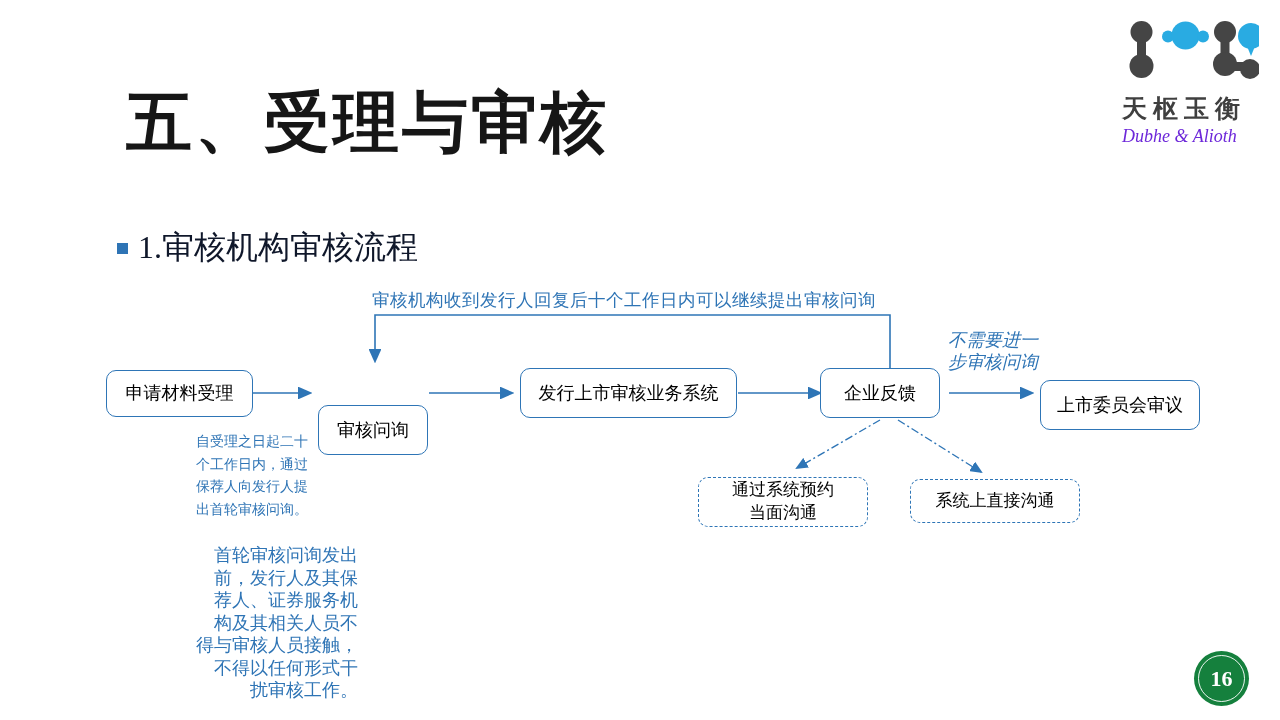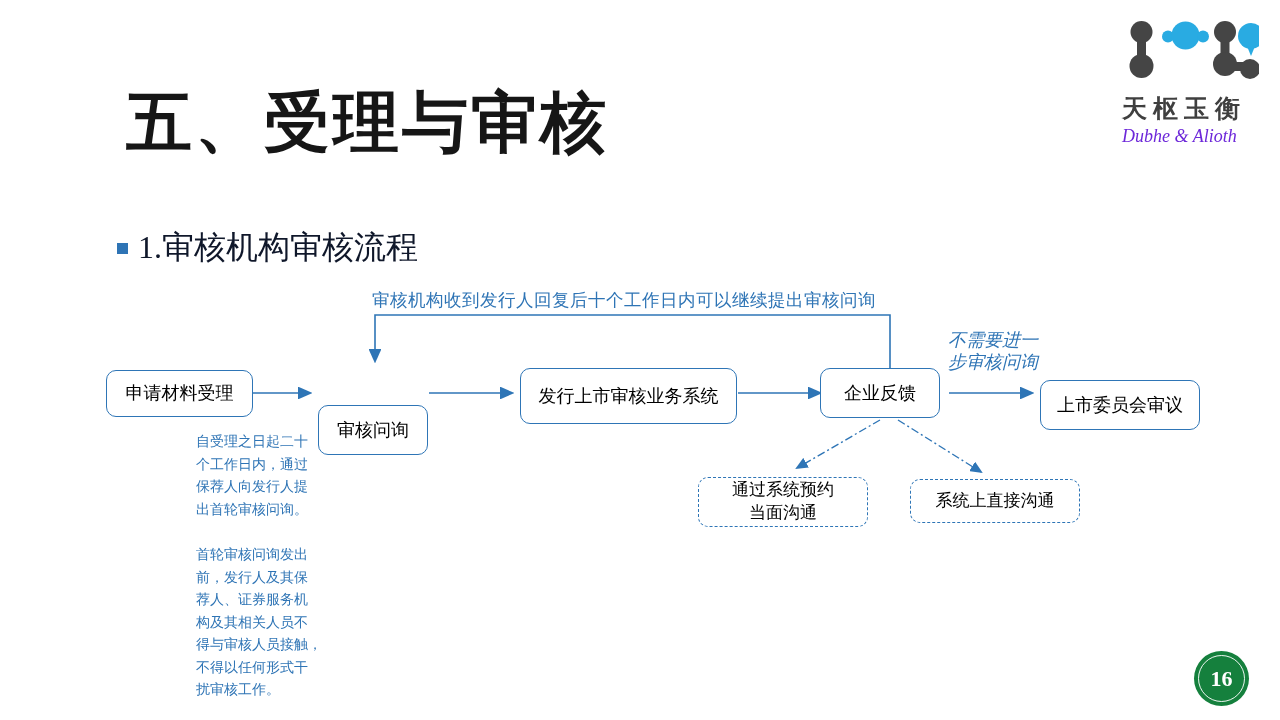--- a/index.html
+++ b/index.html
@@ -32,38 +32,38 @@
   }
 
   
   .fbox {
     position:absolute; border:1.6px solid #2e75b6; border-radius:10px; background:#fff;
     display:flex; align-items:center; justify-content:center;
     font-size:18px; color:#000; text-align:center; line-height:1.25;
   }
   .fbox-1 { left:78px;  top:370px; width:147px; height:47px;margin-left:28px; }
   .fbox-2 { left:318px; top:368px; width:110px; height:50px;margin-top:37px; }
-  .fbox-3 { left:520px; top:368px; width:217px; height:56px; }
+  .fbox-3 { left:520px; top:368px; width:217px; height:50px; }
   .fbox-4 { left:820px; top:368px; width:120px; height:50px; }
   .fbox-5 { left:1040px;top:380px; width:160px; height:50px; }
 
   .dbox {
     position:absolute; border:1.6px dashed #2e75b6; border-radius:10px; background:#fff;
     display:flex; align-items:center; justify-content:center;
     font-size:17px; color:#000; text-align:center; line-height:1.35; white-space:pre-line;
   }
   .dbox-1 { left:698px; top:477px; width:170px; height:50px; }
   .dbox-2 { left:910px; top:479px; width:170px; height:44px; }
 
   
   .note-blue { color:#2e74b5; white-space:pre-line; }
   .loop-note { position:absolute; left:372px; top:288px; font-size:17.5px; letter-spacing:0.5px; }
   .nofurther-note { position:absolute; left:948px; top:329px; font-size:18px; line-height:22px;font-style:italic; }
   .side-note-1 { position:absolute; left:196px; top:431px; font-size:14px; line-height:22.5px;text-align:center; }
-  .side-note-2 { position:absolute; left:196px; top:544px; font-size:14px; line-height:22.5px; }
+  .side-note-2 { position:absolute; left:196px; top:544px; font-size:18px; line-height:22.5px;text-align:right; }
 
   
   .connectors { position:absolute; left:0; top:280px; width:1280px; height:260px; }
 
   
   .page-badge {
     position:absolute; left:1194px; top:651px; width:55px; height:55px;
     background:#15803d; border-radius:50%;
     display:flex; align-items:center; justify-content:center;
   }

